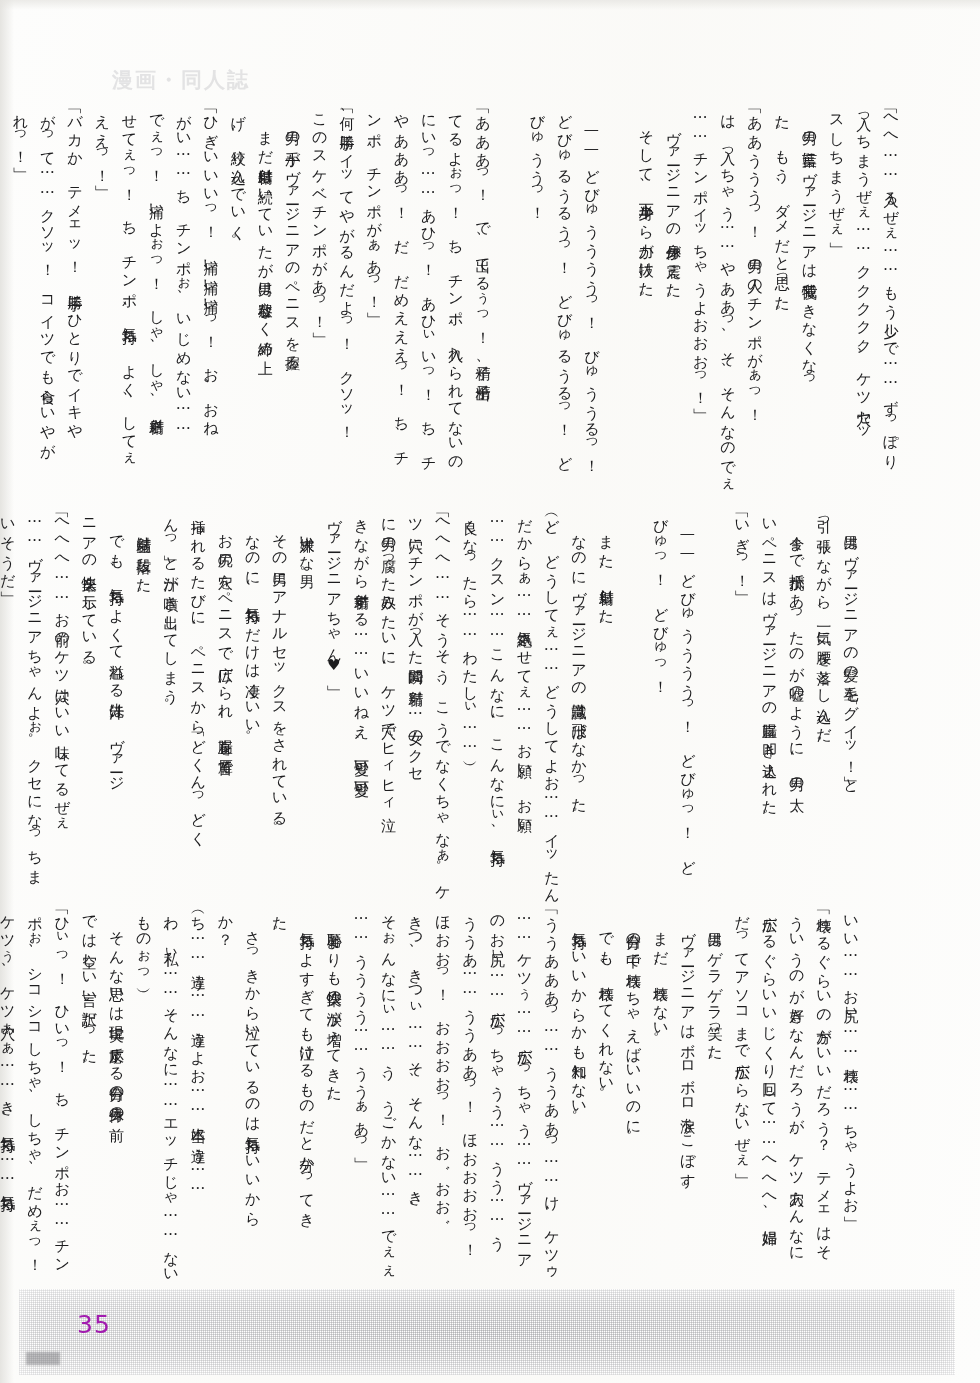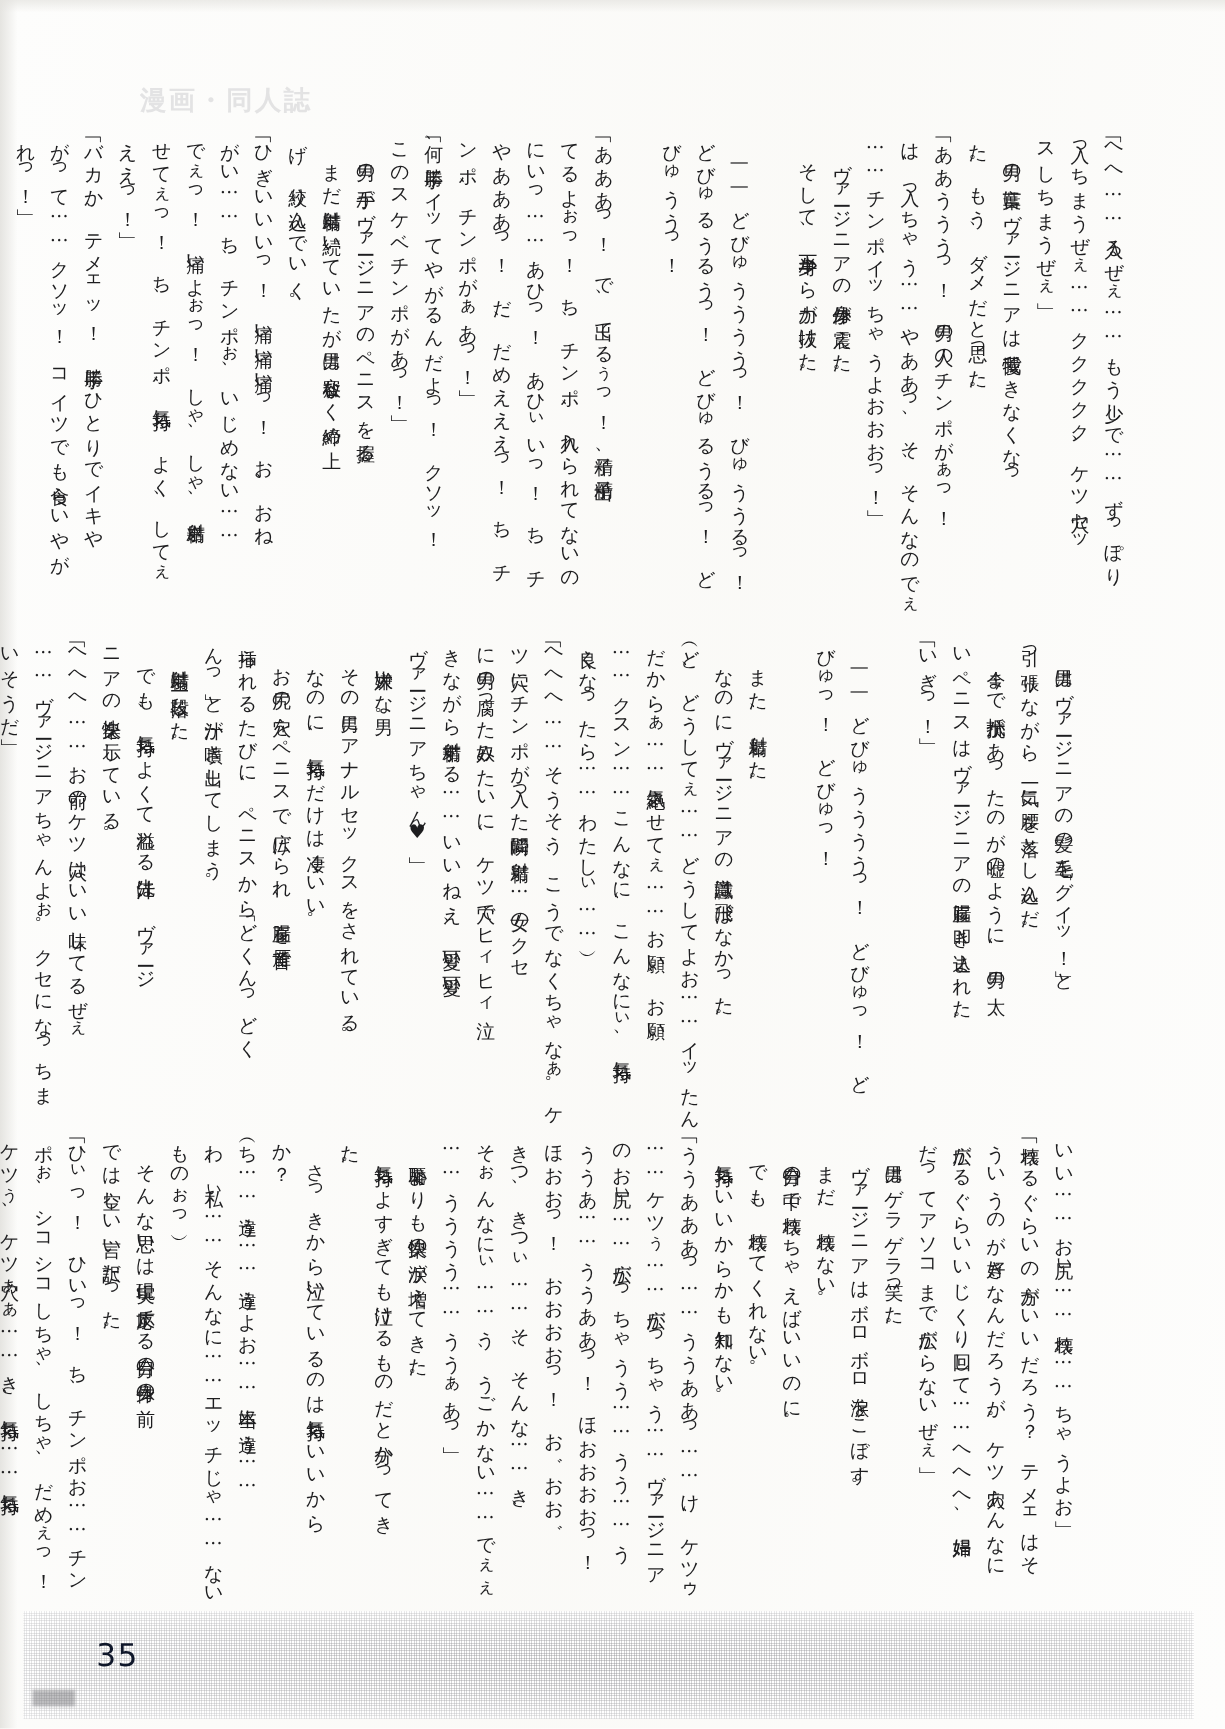--- a/index.html
+++ b/index.html
@@ -109,21 +109,21 @@
     background: rgba(110,110,115,0.45);
     filter: blur(1.3px);
   }
 
   #page-number {
     position: absolute;
     left: 77px;
     top: 1310px;
     font-family: "DejaVu Sans", "Liberation Sans", sans-serif;
     font-size: 25px;
-    color: #0f172a;
+    color: #a21caf;
     letter-spacing: 1px;
     z-index: 4;
   }
 </style>
 </head>
 <body>
 
 <div id="page">
 
   <div id="paper-tint"></div>

